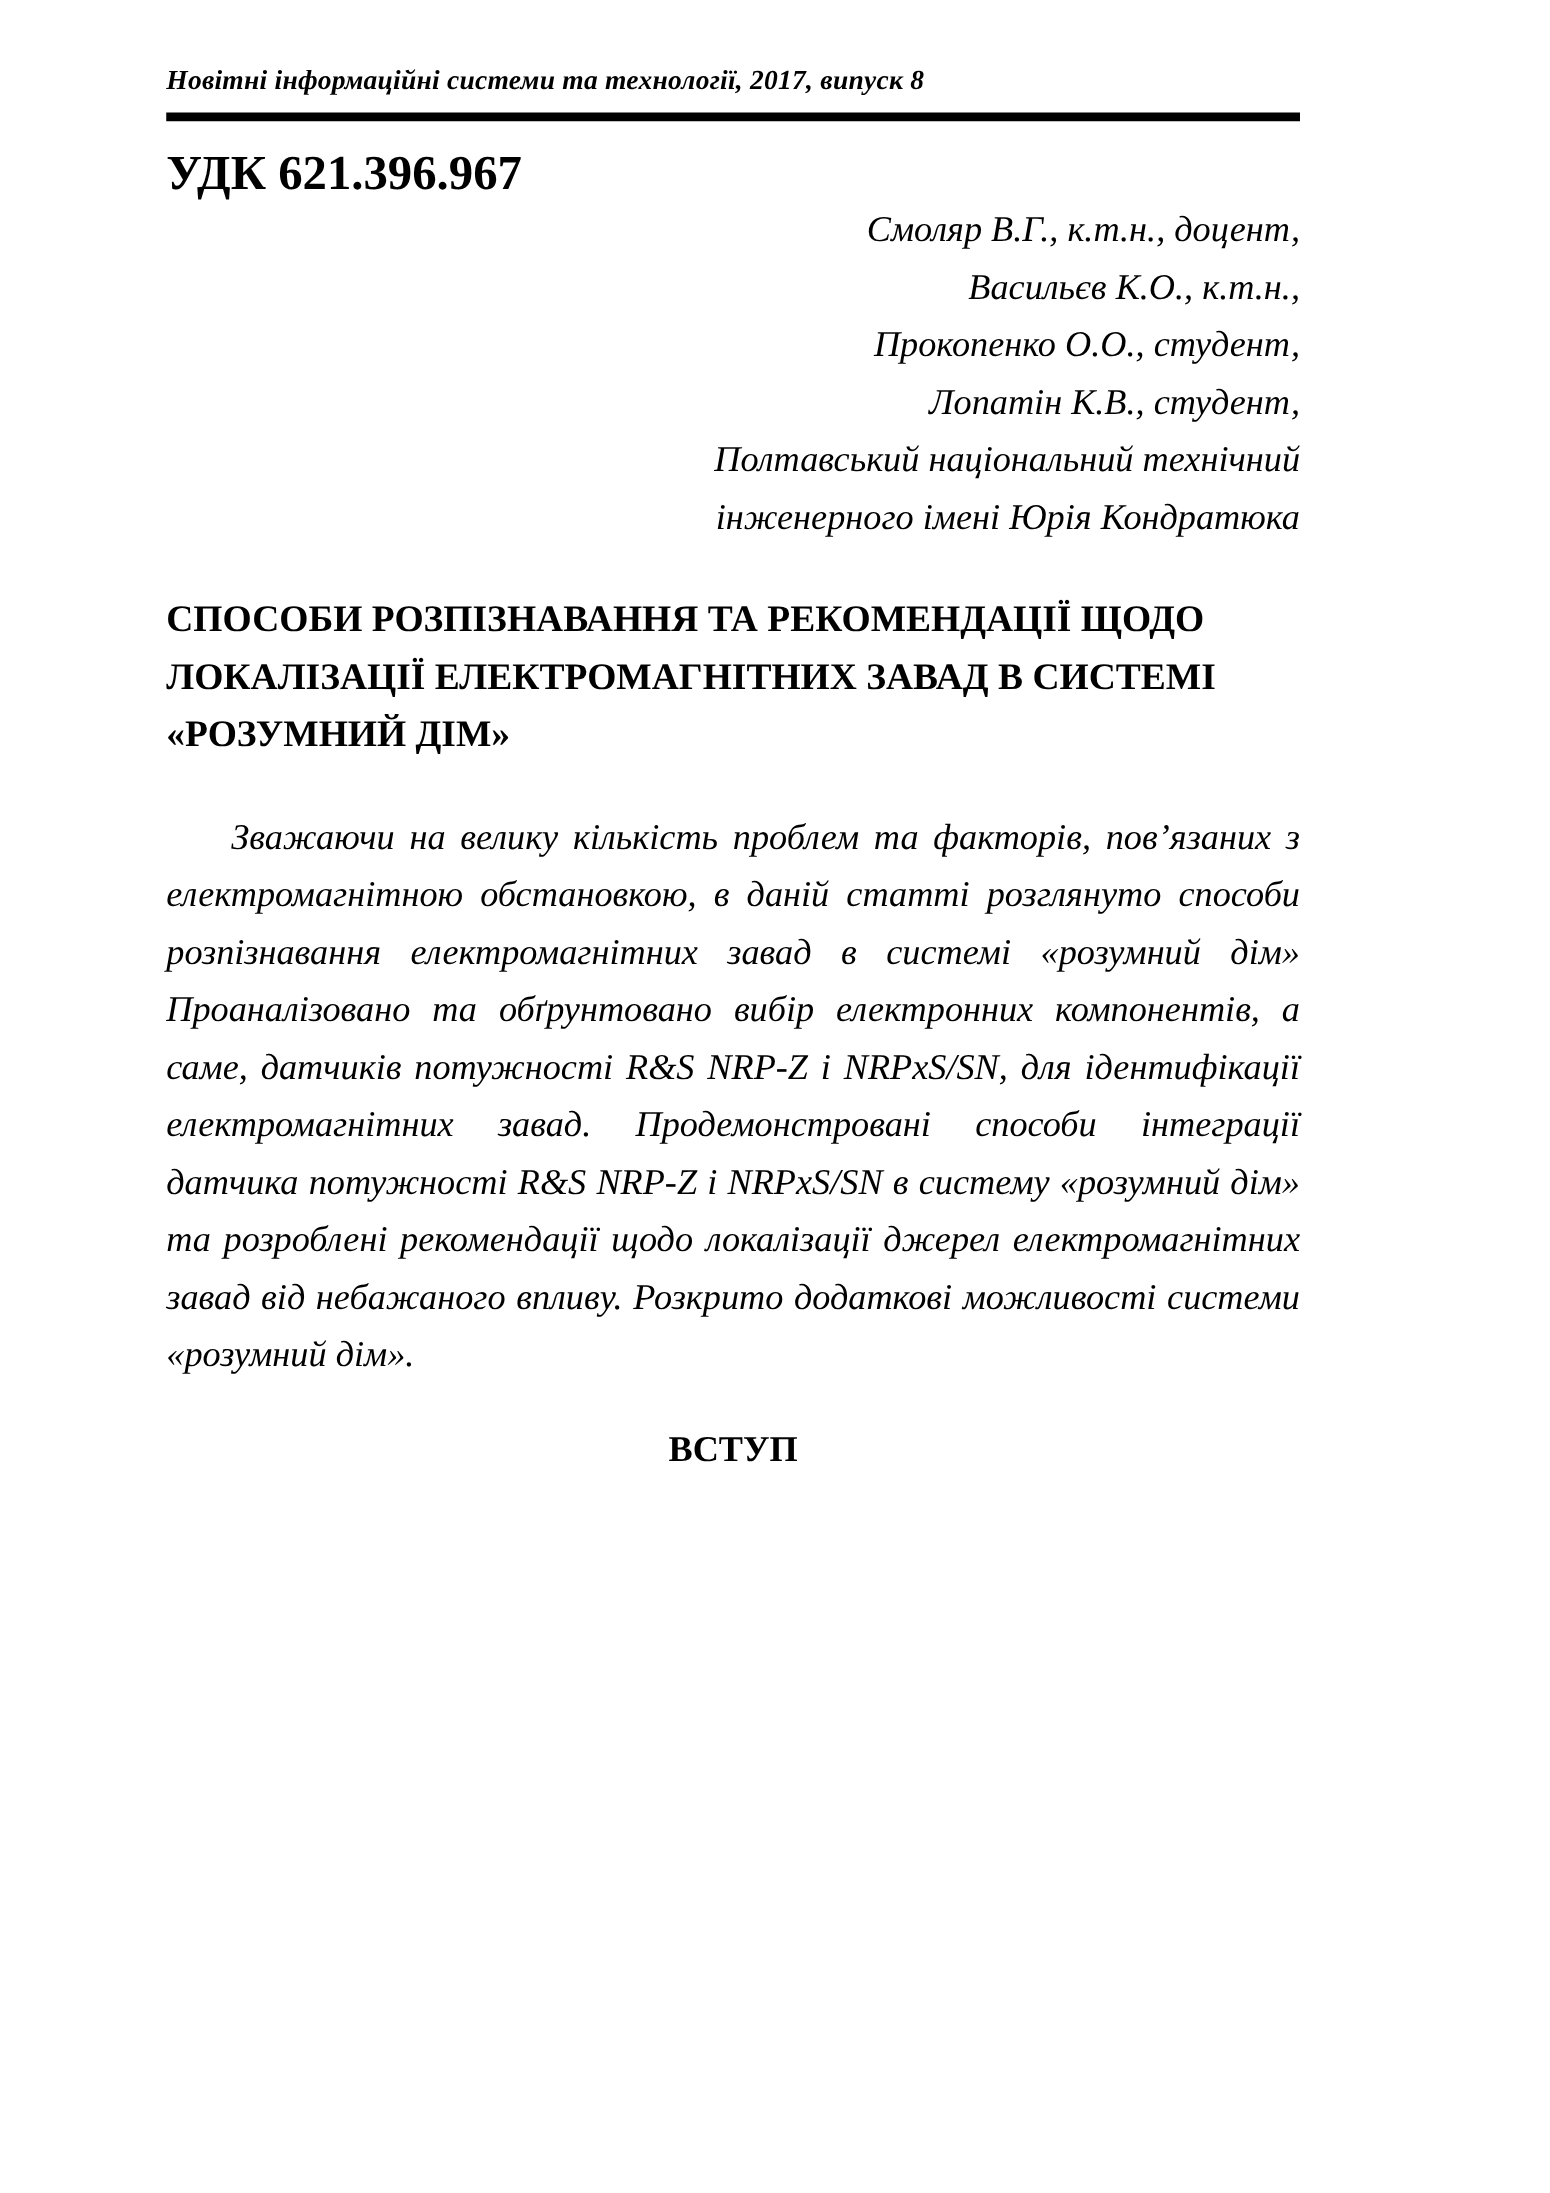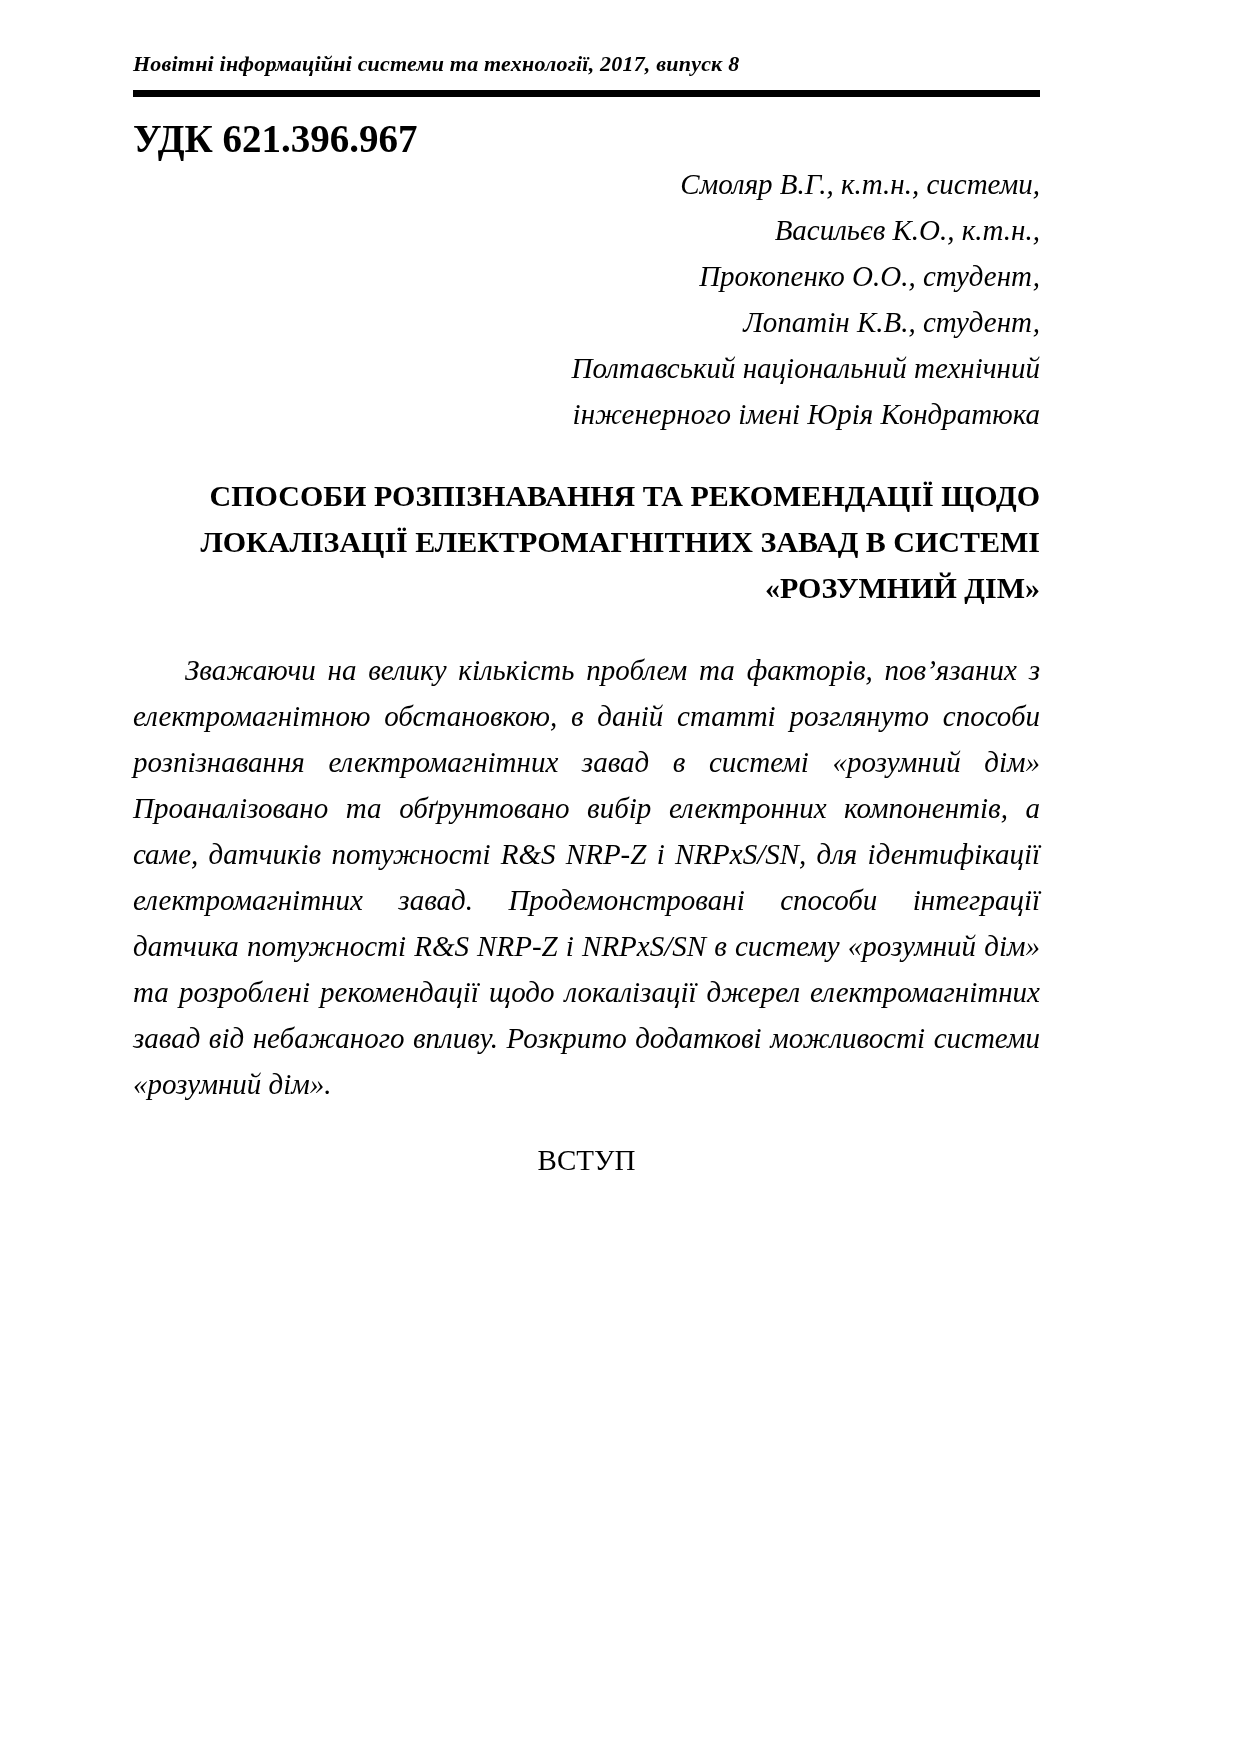--- a/index.html
+++ b/index.html
@@ -38,21 +38,21 @@
     line-height: 40px;
     margin-top: 22px;
   }
   .authors {
     text-align: right;
     font-style: italic;
     line-height: 46px;
     margin-top: 2px;
   }
   .title {
-    text-align: right;
+    text-align: left;
     font-weight: bold;
     font-size: 30px;
     line-height: 46px;
     margin: 36px 0 0 0;
   }
   .abstract {
     font-style: italic;
     text-align: justify;
     text-indent: 52px;
     line-height: 46px;
@@ -64,21 +64,21 @@
     text-indent: 52px;
     line-height: 46px;
     margin: 20px 0 0 0;
   }
   .kw-label {
     font-weight: bold;
     margin-right: 22px;
   }
   .section-heading {
     text-align: center;
-    font-weight: normal;
+    font-weight: bold;
     font-size: 29px;
     line-height: 46px;
     margin: 30px 0 0 0;
   }
   .body-par {
     text-align: justify;
     text-indent: 52px;
     line-height: 46px;
     margin: 28px 0 0 0;
   }
@@ -89,21 +89,21 @@
 <div class="page">
 
   <header>
     <div class="running-head">Новітні інформаційні системи та технології, 2017, випуск 8</div>
     <div class="header-rule"></div>
   </header>
 
   <div class="udc">УДК 621.396.967</div>
 
   <div class="authors">
-    <div class="author-line">Смоляр В.Г., к.т.н., системи,</div>
+    <div class="author-line">Смоляр В.Г., к.т.н., доцент,</div>
     <div class="author-line">Васильєв К.О., к.т.н.,</div>
     <div class="author-line">Прокопенко О.О., студент,</div>
     <div class="author-line">Лопатін К.В., студент,</div>
     <div class="author-line">Полтавський національний технічний</div>
     <div class="author-line">інженерного імені Юрія Кондратюка</div>
   </div>
 
   <h1 class="title">
     <div>СПОСОБИ РОЗПІЗНАВАННЯ ТА РЕКОМЕНДАЦІЇ ЩОДО</div>
     <div>ЛОКАЛІЗАЦІЇ ЕЛЕКТРОМАГНІТНИХ ЗАВАД В СИСТЕМІ</div>

